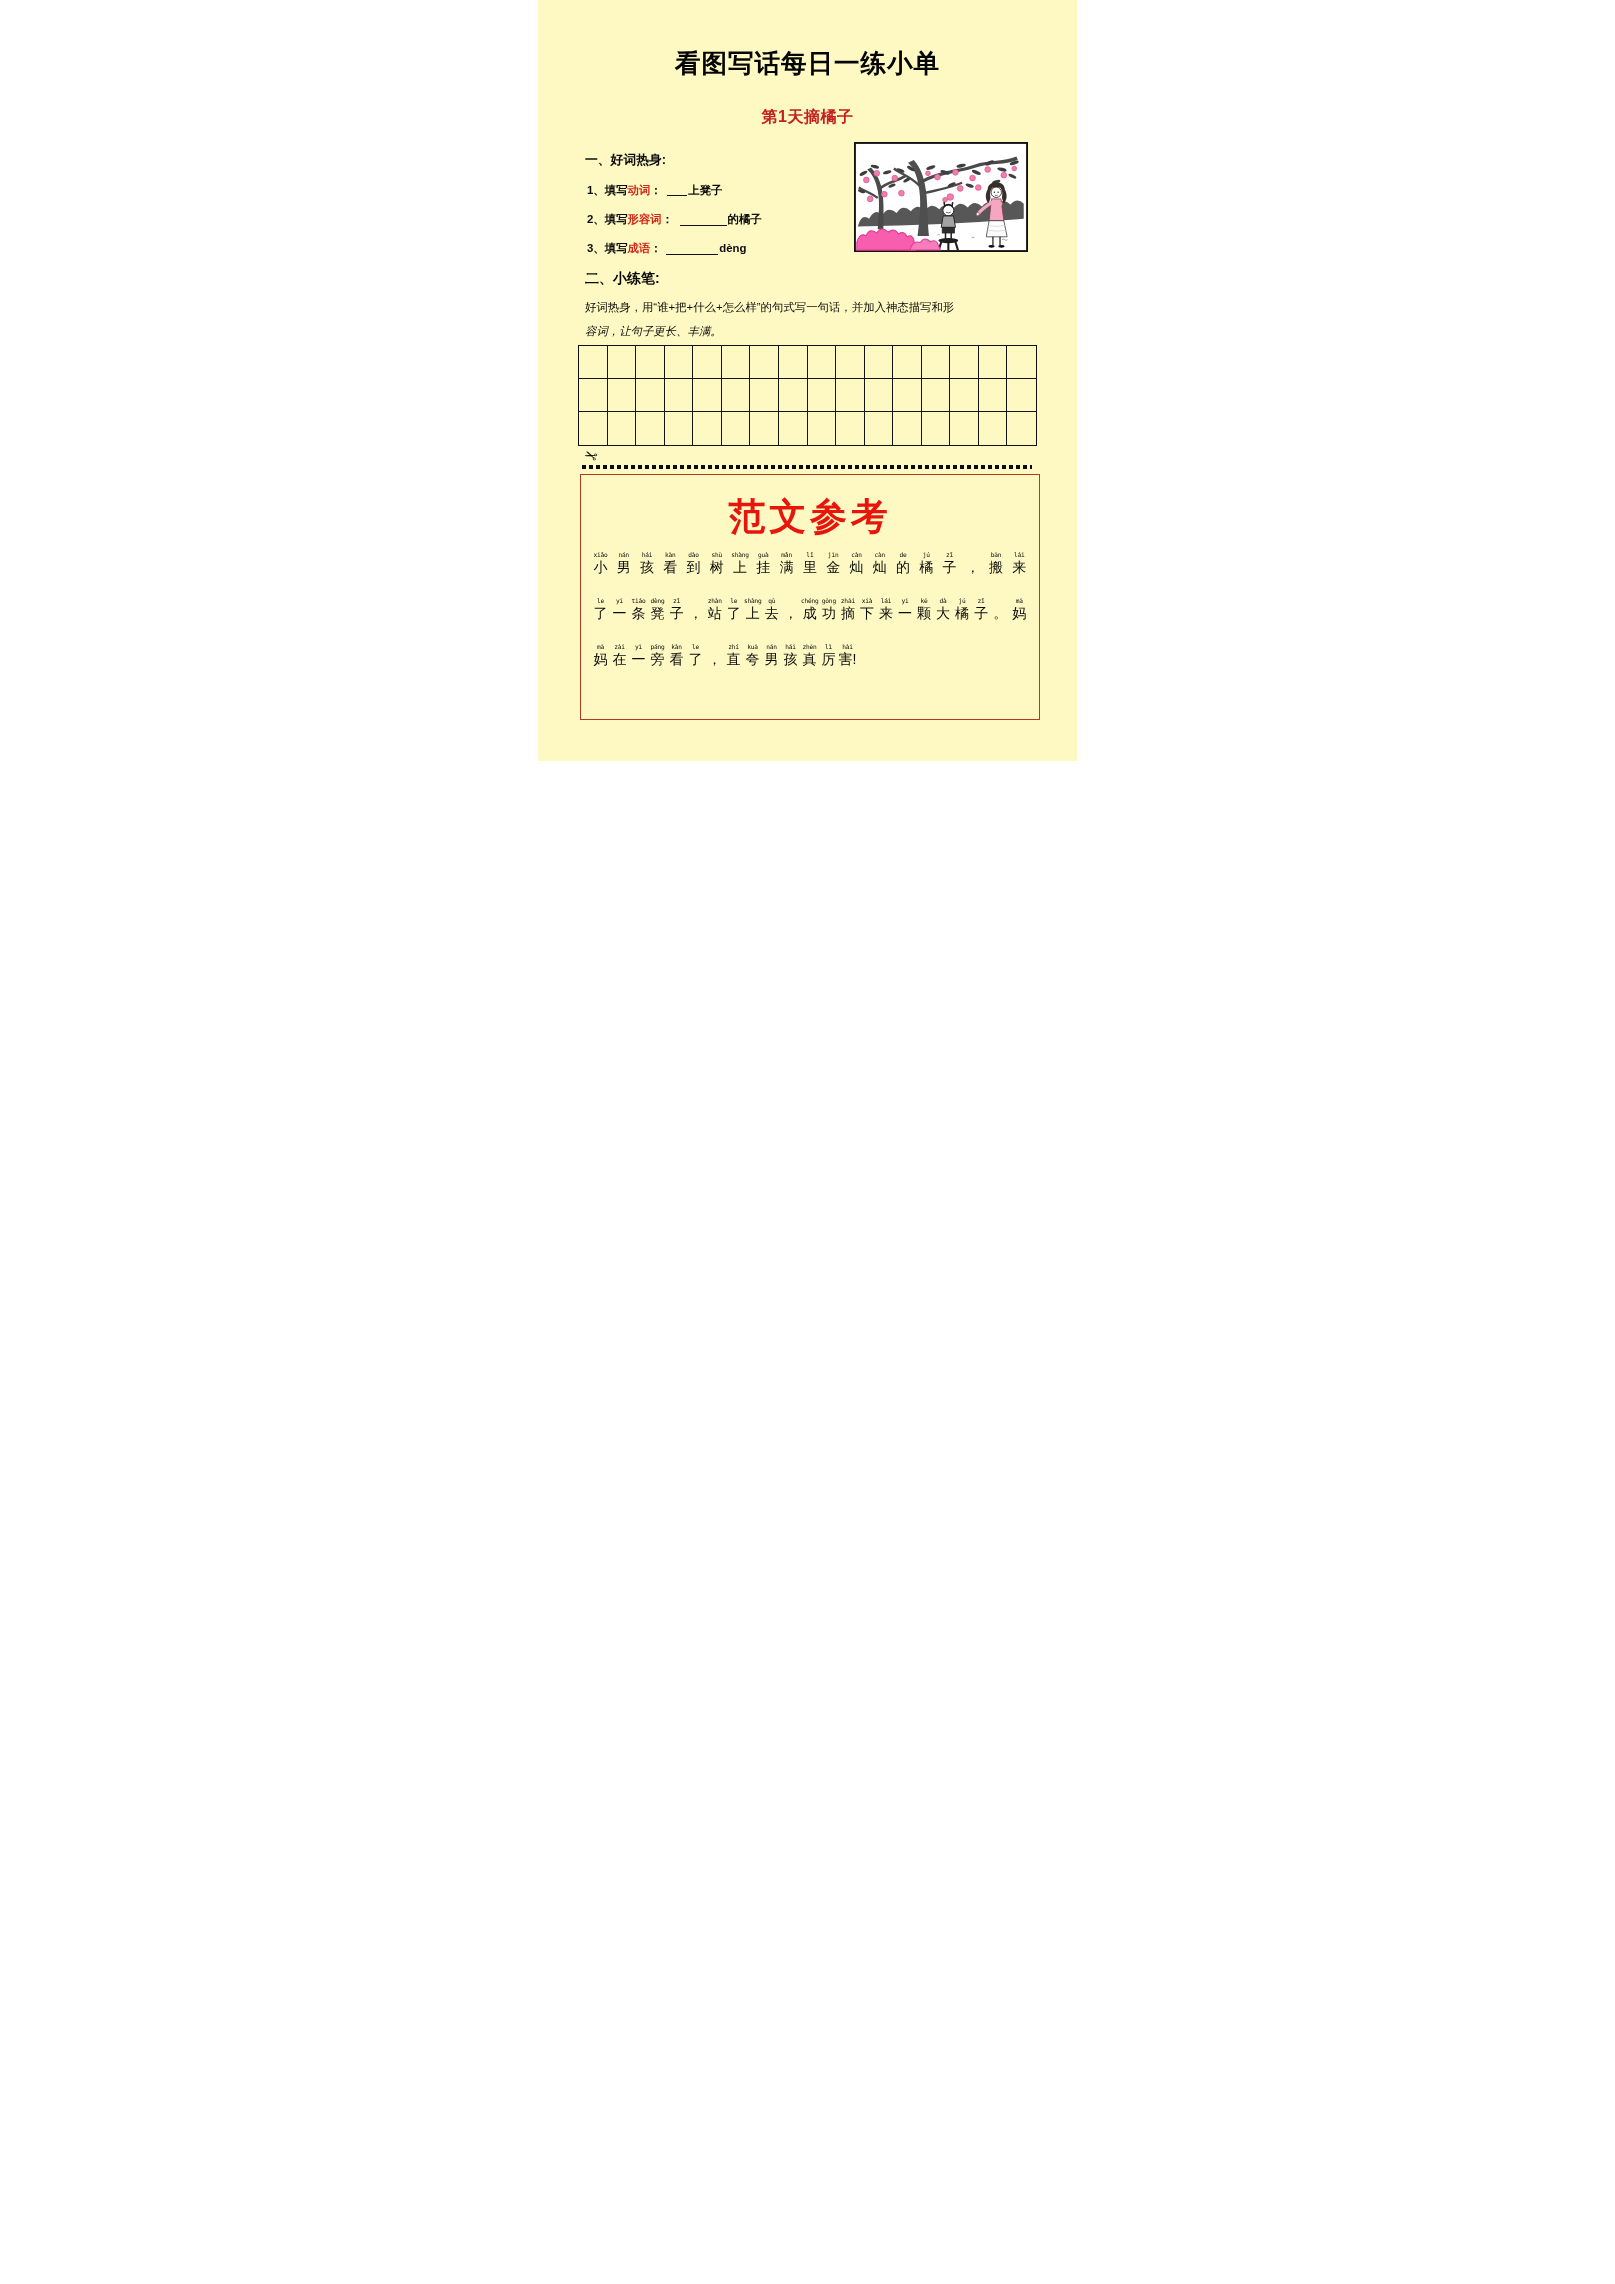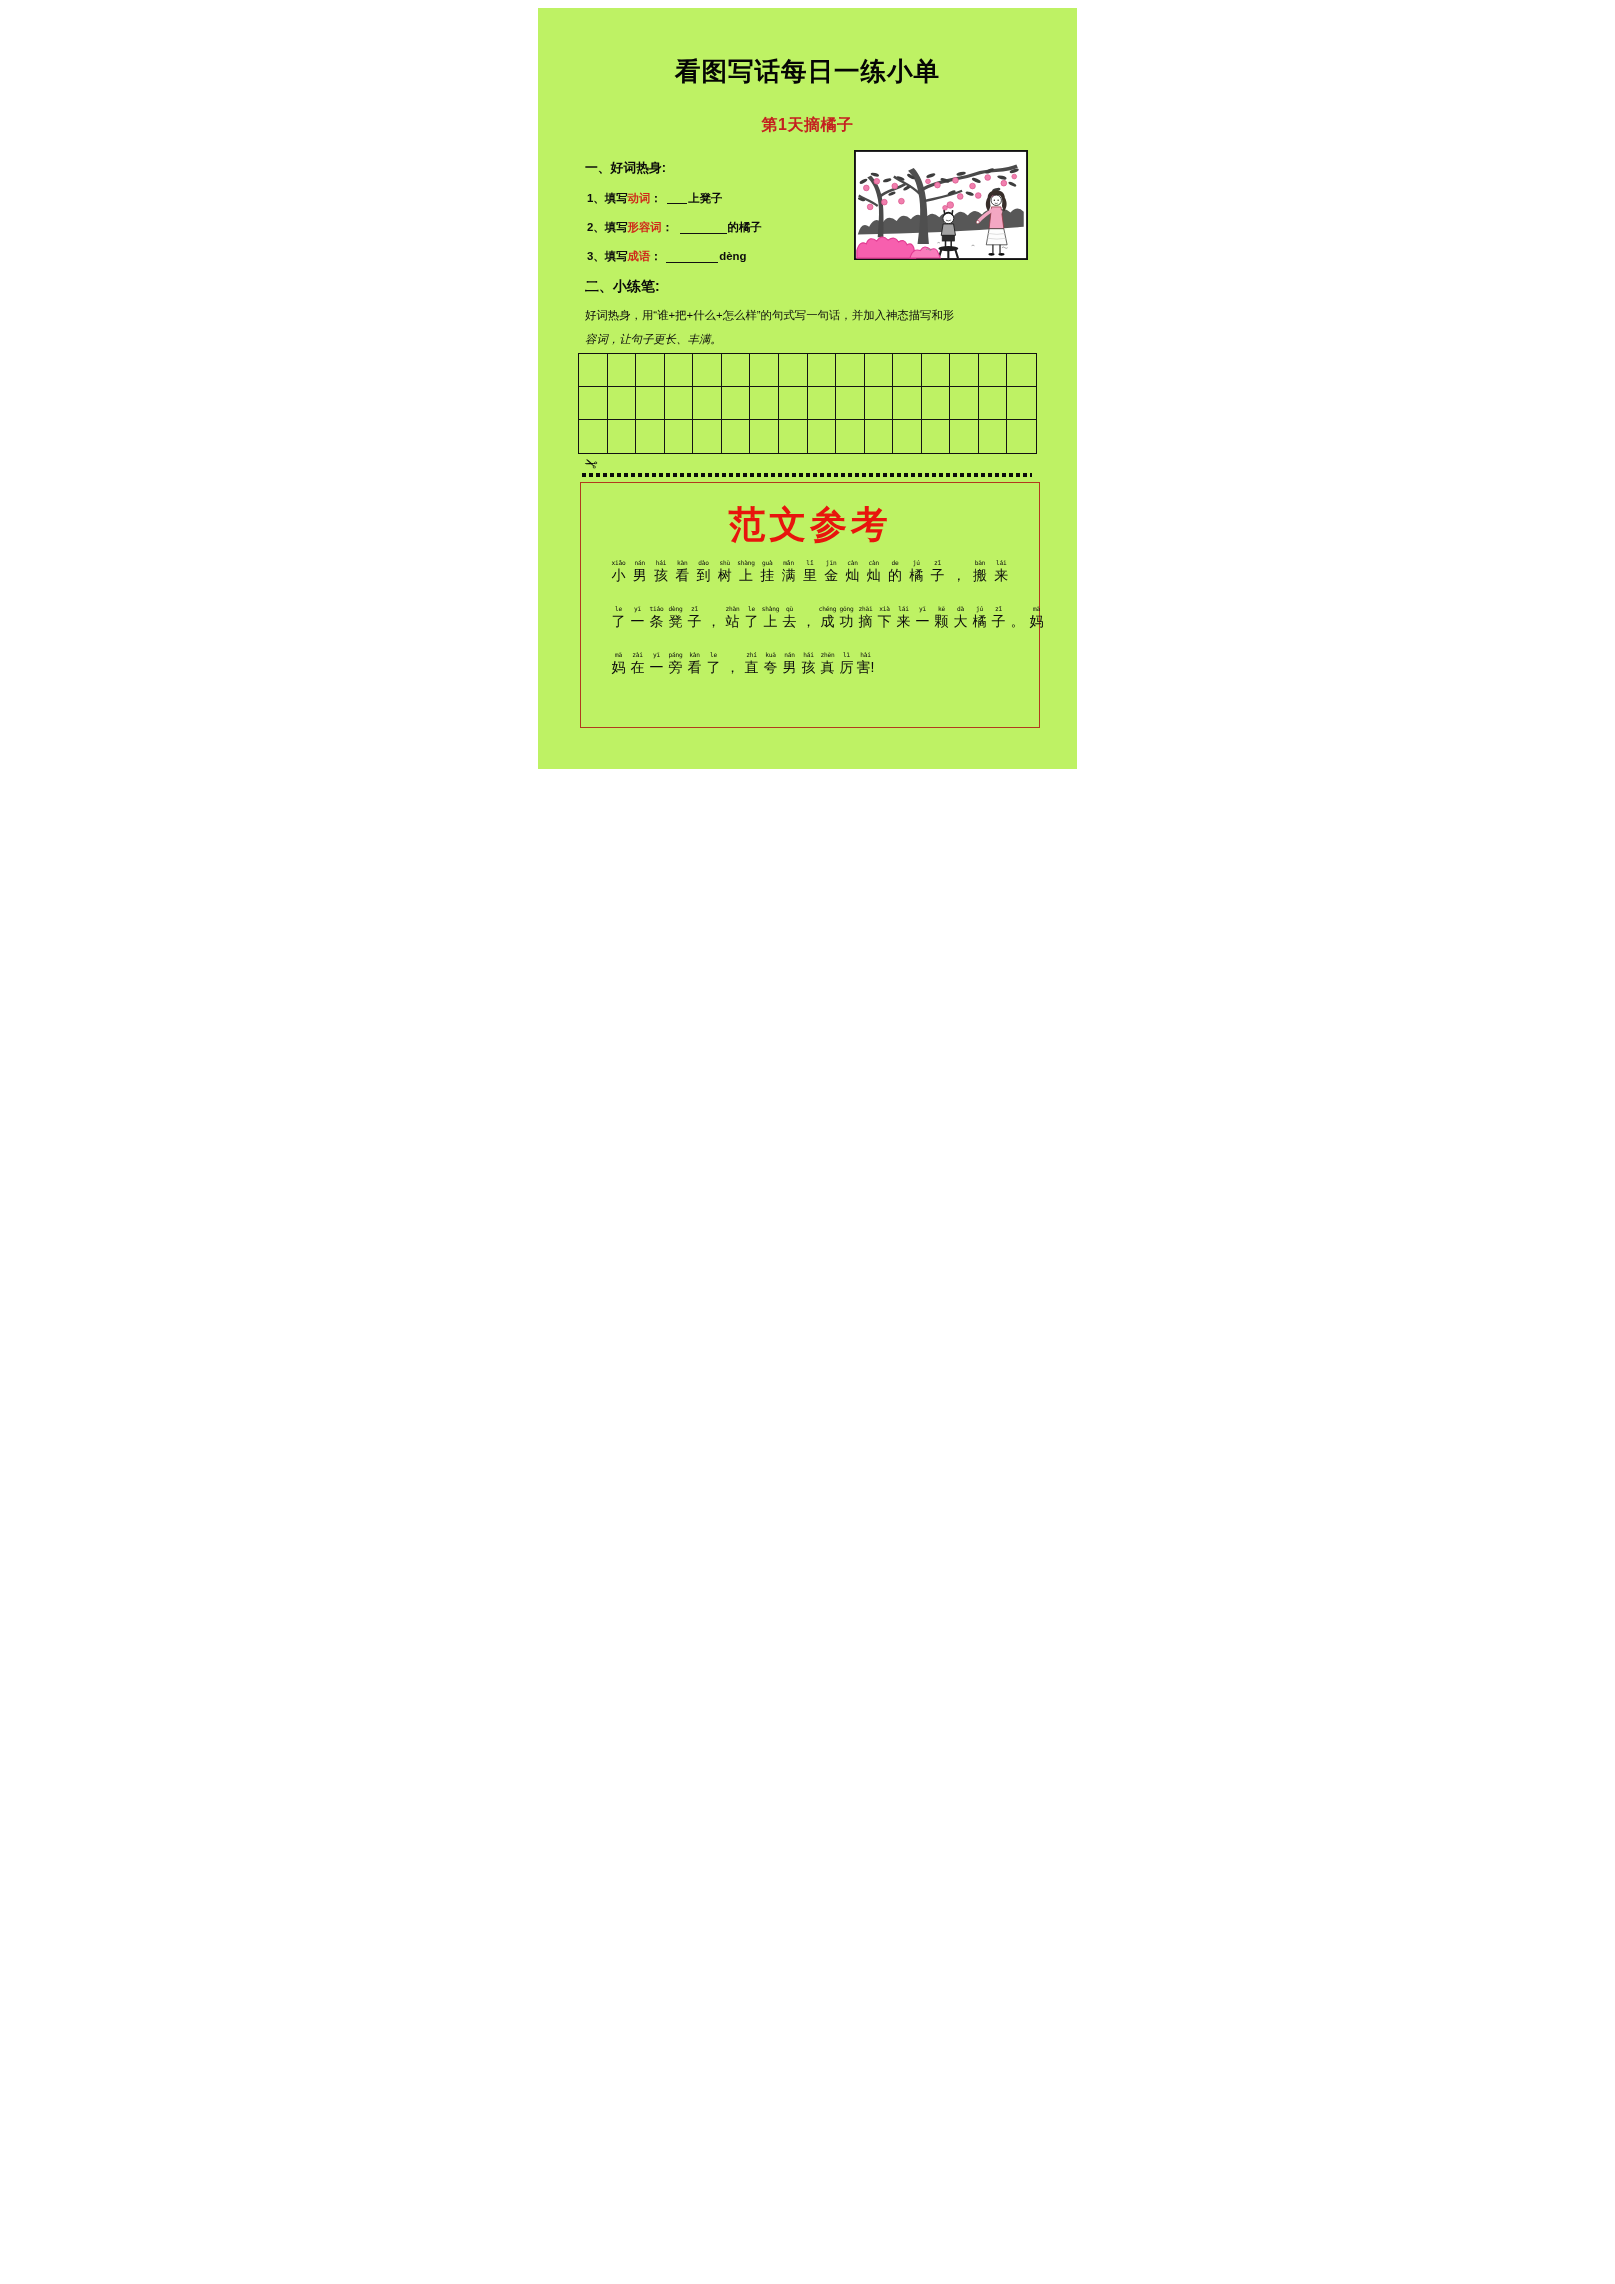--- a/index.html
+++ b/index.html
@@ -1,17 +1,17 @@
 <!DOCTYPE html>
 <html lang="zh" style="font-size:7.6px"><head>
 <meta charset="utf-8">
 <style>
   html,body{margin:0;padding:0;background:#ffffff;}
   body{font-family:"Liberation Sans", sans-serif; color:#111;}
-  .page{position:relative;width:539px;height:761px;margin:8px auto;background:#bef264;overflow:hidden;}
+  .page{position:relative;width:539px;height:761px;margin:0 auto;background:#fef9c3;overflow:hidden;}
 
   .main-title{margin:46px 0 0;text-align:center;font-size:25.6px;font-weight:700;letter-spacing:0.9px;color:#050505;}
   .sub-title{margin:25.6px 0 0;text-align:center;font-size:16px;font-weight:600;letter-spacing:0.5px;color:#c42020;}
 
   .sec-heading{margin:24px 0 0 47px;font-size:12.8px;font-weight:700;color:#0a0a0a;}
   .sec2-heading{margin:14px 0 0 47px;font-size:14px;font-weight:700;color:#0a0a0a;}
 
   .fill-item{margin:13.3px 0 0 49px;font-size:11.4px;font-weight:700;line-height:16px;color:#0c0c0c;}
   .fill-item .kw{color:#d0291a;}
   .blank{display:inline-block;border-bottom:1.4px solid #111;height:11.4px;vertical-align:-2.4px;}
@@ -27,21 +27,21 @@
 
   .grid{display:grid;grid-auto-rows:33px;width:459px;margin:5.7px 0 0 40px;border:1.4px solid #111;box-sizing:border-box;}
   .cell{border-right:0.6px solid #141414;border-bottom:1.1px solid #141414;}
   .cell.lc{border-right:none;}
   .cell.lr{border-bottom:none;}
 
   .cut-area{margin:3.8px 0 0 44px;}
   .scissors{display:inline-block;font-size:15.6px;line-height:14px;color:#0a0a0a;transform:scaleX(-1) rotate(-20deg);margin-left:1.9px;}
   .dashes{height:3.8px;width:450px;margin-top:1.4px;background:repeating-linear-gradient(90deg,#0a0a0a 0 4.3px,transparent 4.3px 7px);}
 
-  .sample-box{box-sizing:border-box;width:460px;height:246px;margin:5.7px 0 0 42px;border:1.4px solid #b23a1d;padding:0 28px;}
+  .sample-box{box-sizing:border-box;width:460px;height:246px;margin:5.7px 0 0 42px;border:1.4px solid #b23a1d;padding:0 10px;}
   .sample-title{margin-top:21px;text-align:center;font-size:37px;line-height:41px;font-weight:900;letter-spacing:3.8px;color:#e8150d;}
   .sample-lines{margin-top:14px;}
   .ruby-line{display:flex;margin-bottom:21px;}
   .ruby-line.j{justify-content:space-between;}
   .syl{flex:0 0 19px;width:19px;display:flex;flex-direction:column;align-items:center;}
   .syl .py{font-family:"DejaVu Sans Mono", monospace;font-size:6.2px;line-height:8px;height:8px;white-space:nowrap;letter-spacing:-0.2px;color:#0c0c0c;}
   .syl .hz{font-size:14px;line-height:17px;font-weight:400;color:#0c0c0c;}
 </style>
 </head>
 <body>

